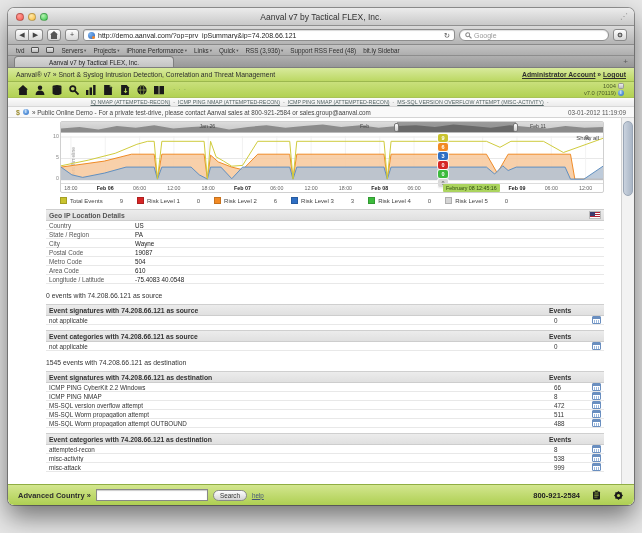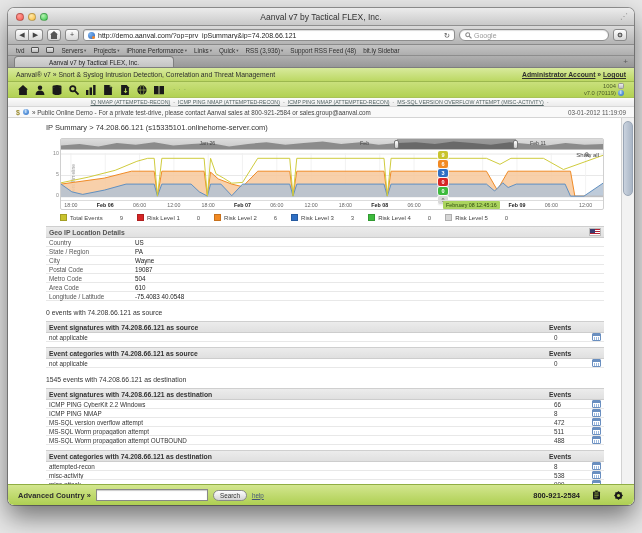--- a/index.html
+++ b/index.html
@@ -301,21 +301,20 @@
       </div>
 
     <div class="statusbar">
       <span class="dollar">$</span>
       <span class="info-dot">i</span>
       <span>» Public Online Demo - For a private test-drive, please contact Aanval sales at 800-921-2584 or sales.group@aanval.com</span>
       <span class="status-date">03-01-2012 11:19:09</span>
     </div>
 
     <div class="content">
-      <div class="page-title">IP Summary &gt; 74.208.66.121 (s15335101.onlinehome-server.com)</div>
 
       <div class="chart-widget">
         <div class="minimap">
           <svg id="mini-svg" viewBox="0 0 100 10" preserveAspectRatio="none">
               <polygon points="0,10 0.0,6.6 3.4,4.9 6.9,7.5 10.3,4.0 13.8,5.8 17.2,3.2 20.7,6.6 24.1,4.9 27.6,4.0 31.0,7.5 34.5,4.9 37.9,3.2 41.4,5.8 44.8,4.0 48.3,2.4 51.7,4.9 55.2,3.2 58.6,5.8 62.1,4.0 65.5,3.2 69.0,4.9 72.4,2.4 75.9,4.0 79.3,5.8 82.8,3.2 86.2,4.9 89.7,6.6 93.1,4.0 96.6,5.8 100.0,4.9 100,10" fill="#8b8b8b"></polygon>
             </svg>
           <div id="mm-sel" class="mm-sel" style="left: 62%; width: 22%;"></div>
           <div id="mm-h1" class="mm-handle" style="left: calc(62% - 3px);"></div>
           <div id="mm-h2" class="mm-handle" style="left: calc(84% - 3px);"></div>
           <span id="mm-labels"><span class="mm-label" style="left: 27%;">Jan 26</span><span class="mm-label" style="left: 56%;">Feb</span><span class="mm-label" style="left: 88%;">Feb 11</span></span>

